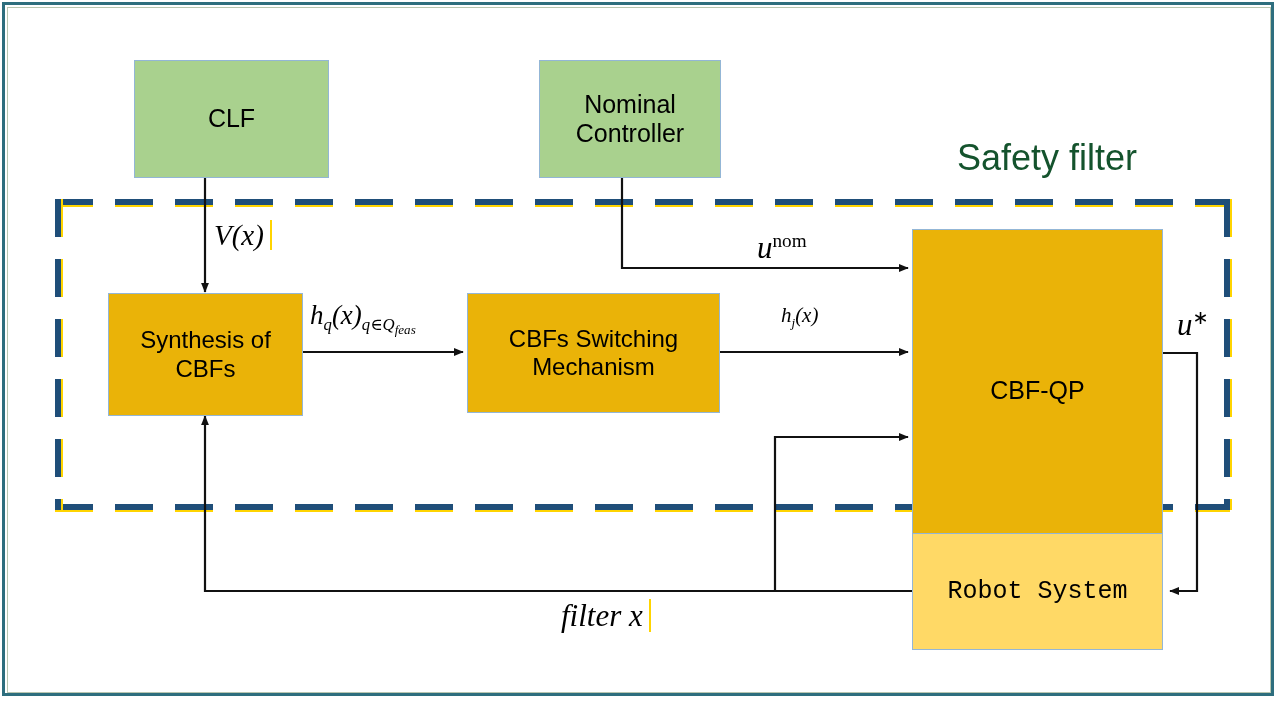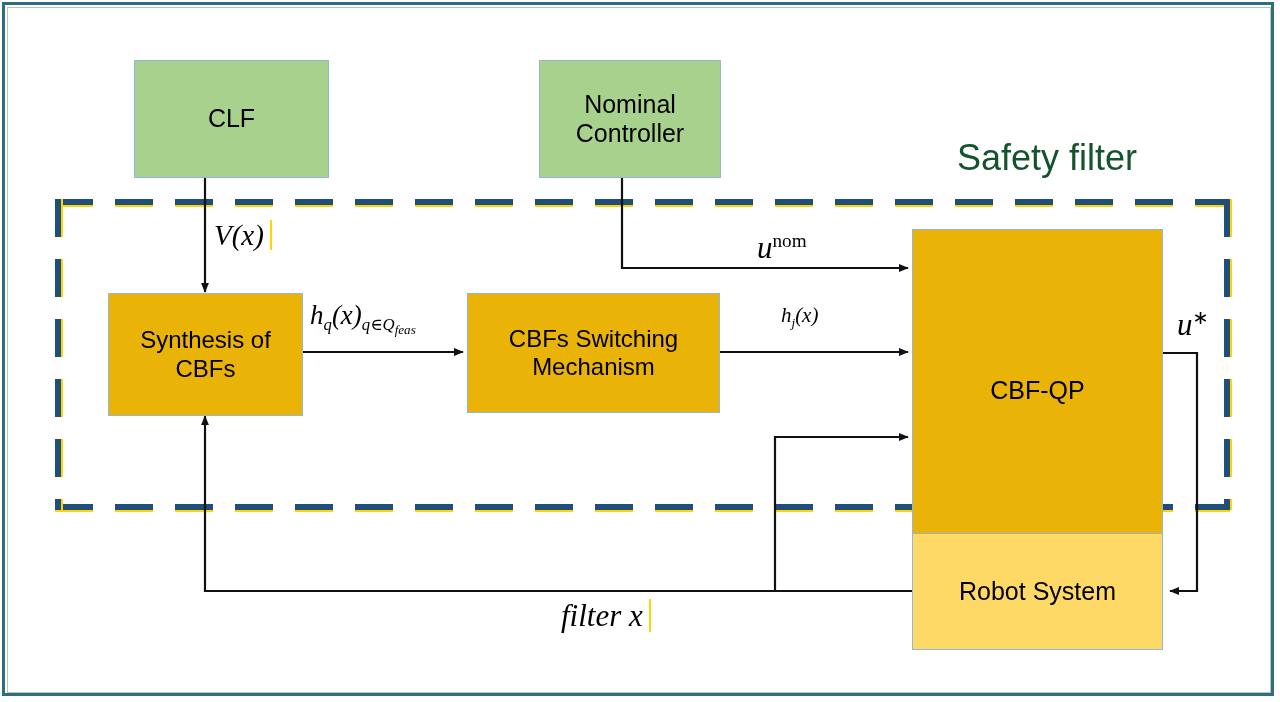--- a/index.html
+++ b/index.html
@@ -206,21 +206,21 @@
 Controller</div>
 
   <div class="block blue" style="left:108px; top:293px; width:195px; height:123px; font-size:24px;">Synthesis of
 CBFs</div>
 
   <div class="block blue" style="left:467px; top:293px; width:253px; height:120px; font-size:24px;">CBFs Switching
 Mechanism</div>
 
   <div class="block blue" style="left:912px; top:229px; width:251px; height:324px; font-size:25px;">CBF-QP</div>
 
-  <div class="block gold" style="left:912px; top:533px; width:251px; height:117px; font-size:25px;">Robot System</div>
+  <div class="block gold" style="left:912px; top:533px; width:251px; height:117px; font-size:25px;font-family:Liberation Mono, monospace;">Robot System</div>
 
   <div class="label math" style="left:214px; top:219px; font-size:29px;">
     <span>V(x)</span><span class="cursor"></span>
   </div>
 
   <div class="label math" style="left:310px; top:300px; font-size:27px;">
     <span>h<span class="sub">q</span>(x)<span class="sub">q<span class="up">∈</span>Q<span class="subsub">feas</span></span></span>
   </div>
 
   <div class="label math" style="left:757px; top:230px; font-size:31px;">

